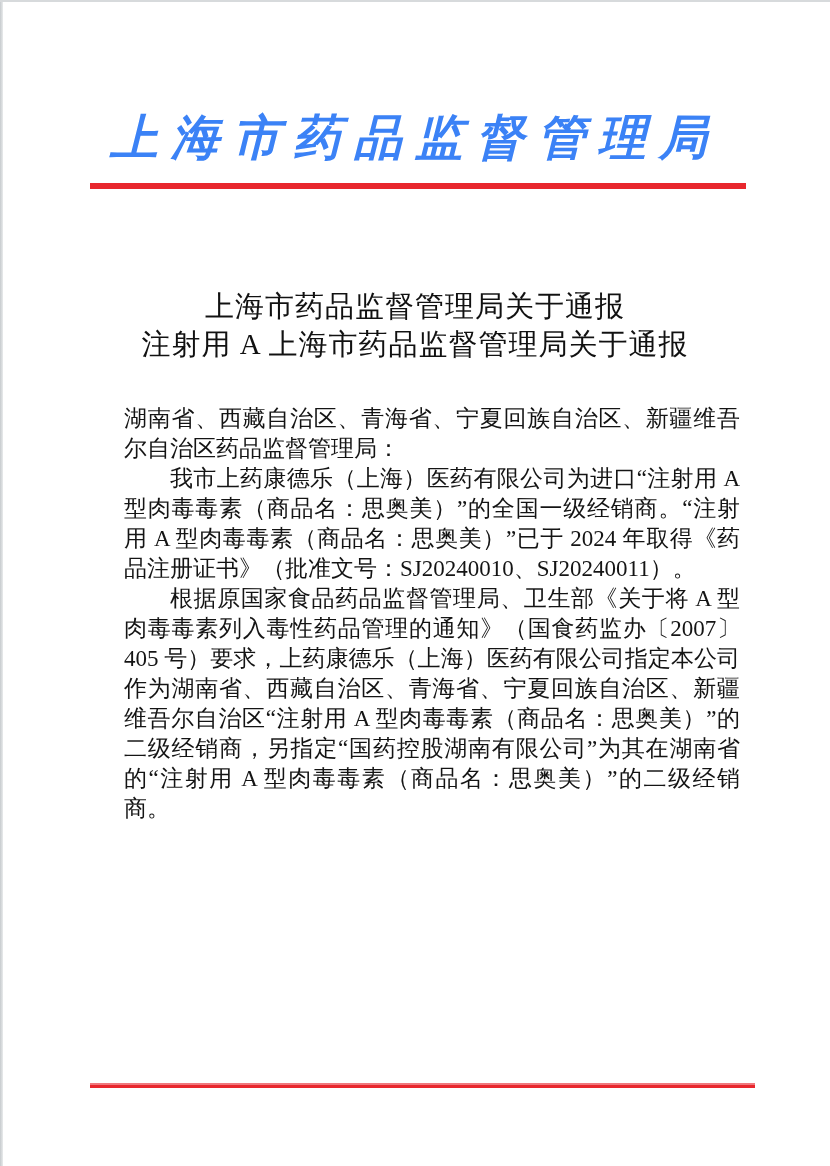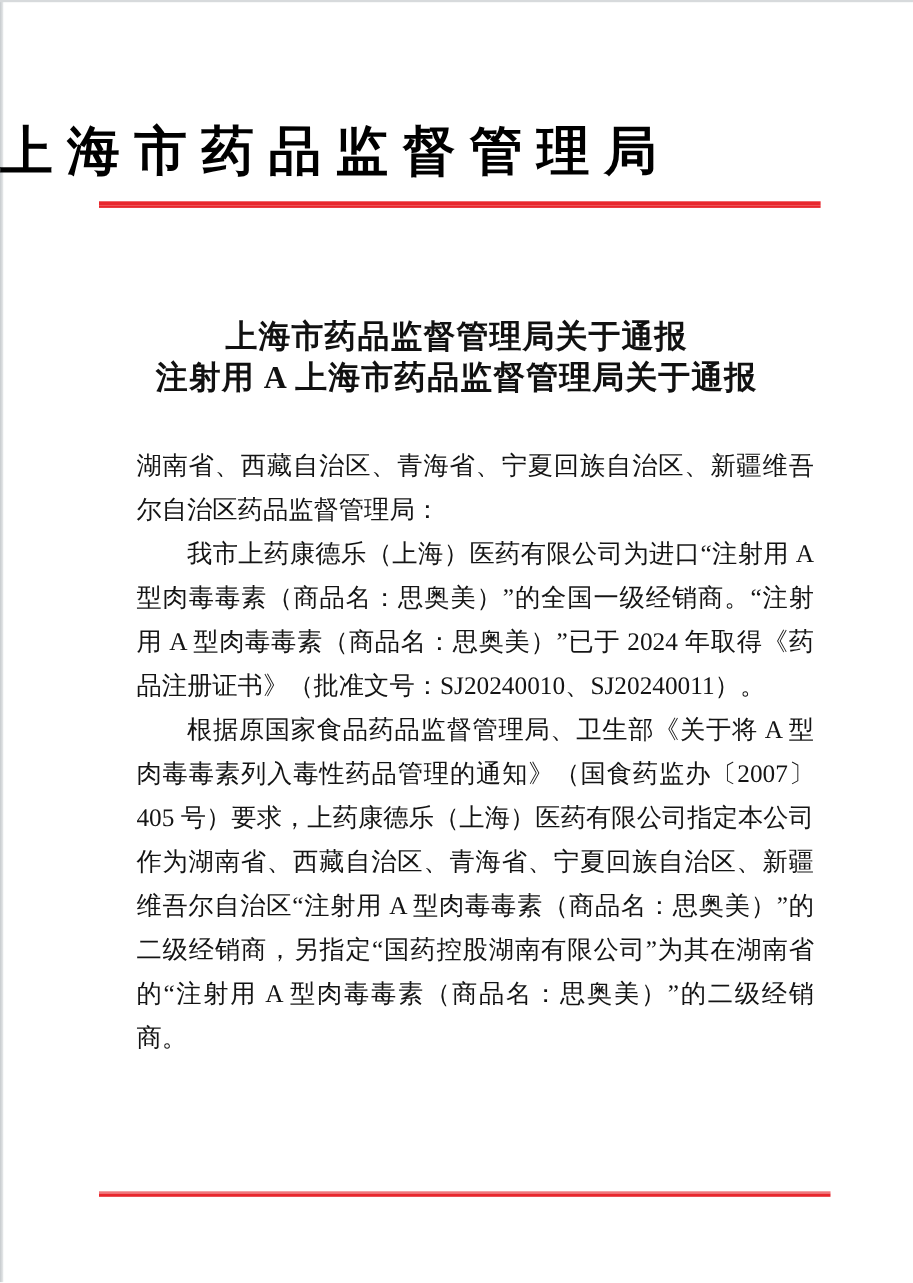--- a/index.html
+++ b/index.html
@@ -21,26 +21,27 @@
   }
   .scan-edge-top {
     position: absolute; left: 0; top: 0;
     width: 100%; height: 2px;
     background: #d7dadc;
   }
 
   .agency-title {
     position: absolute;
     top: 106px; left: 0; right: 0;
-    text-align: left;
+    text-align: center;
     font-size: 48px;
     font-weight: bold;
-    color: #000000;
+    color: #3b82f6;
     letter-spacing: 13px;
     white-space: nowrap;
+    font-style: italic;
   }
 
   .red-separator {
     position: absolute;
     top: 183px; left: 90px;
     width: 656px; height: 3px;
     border-top: 4px solid #e8272d;
     border-bottom: 2px solid #e8272d;
   }
 
@@ -51,32 +52,32 @@
     color: #1a1a1a;
     letter-spacing: 2px;
     white-space: nowrap;
   }
 
   .doc-title {
     position: absolute;
     top: 287px; left: 0; right: 0;
     text-align: center;
     font-size: 29px;
-    font-weight: bold;
+    font-weight: normal;
     color: #111;
     line-height: 38px;
     letter-spacing: 1px;
   }
 
   .body-text {
     position: absolute;
     top: 404px; left: 124px;
     width: 616px;
     font-size: 23px;
-    line-height: 40px;
+    line-height: 30px;
     color: #141414;
     text-align: justify;
   }
   .body-text p { margin: 0; }
   .body-text p.indent { text-indent: 2em; }
 
   .footer-red-line {
     position: absolute;
     top: 1083px; left: 90px;
     width: 665px; height: 3px;

